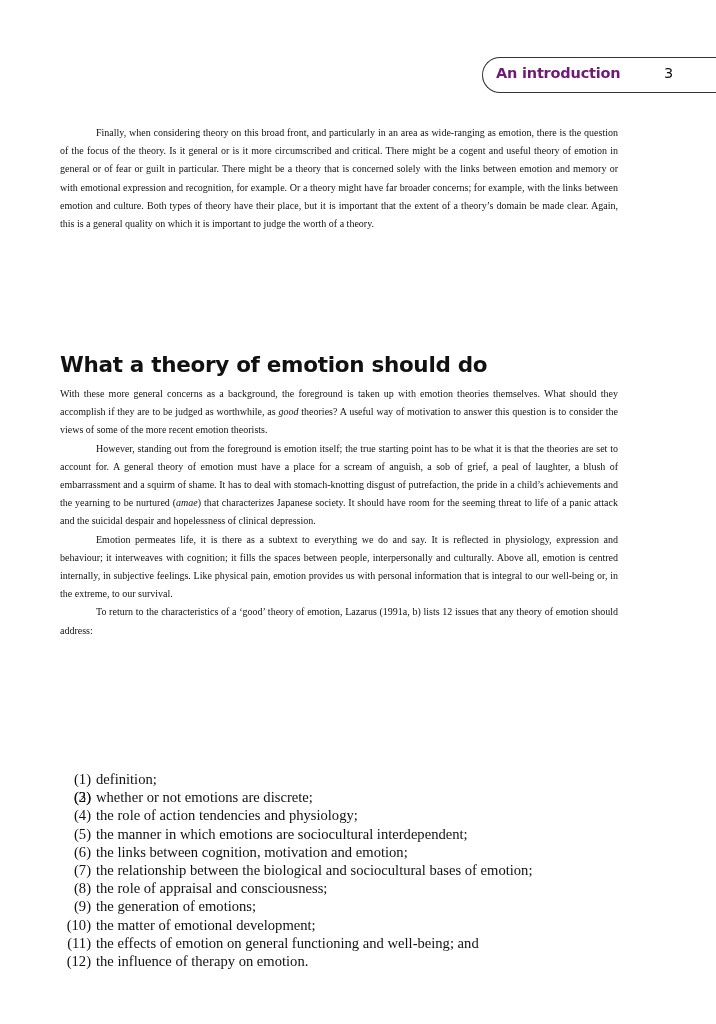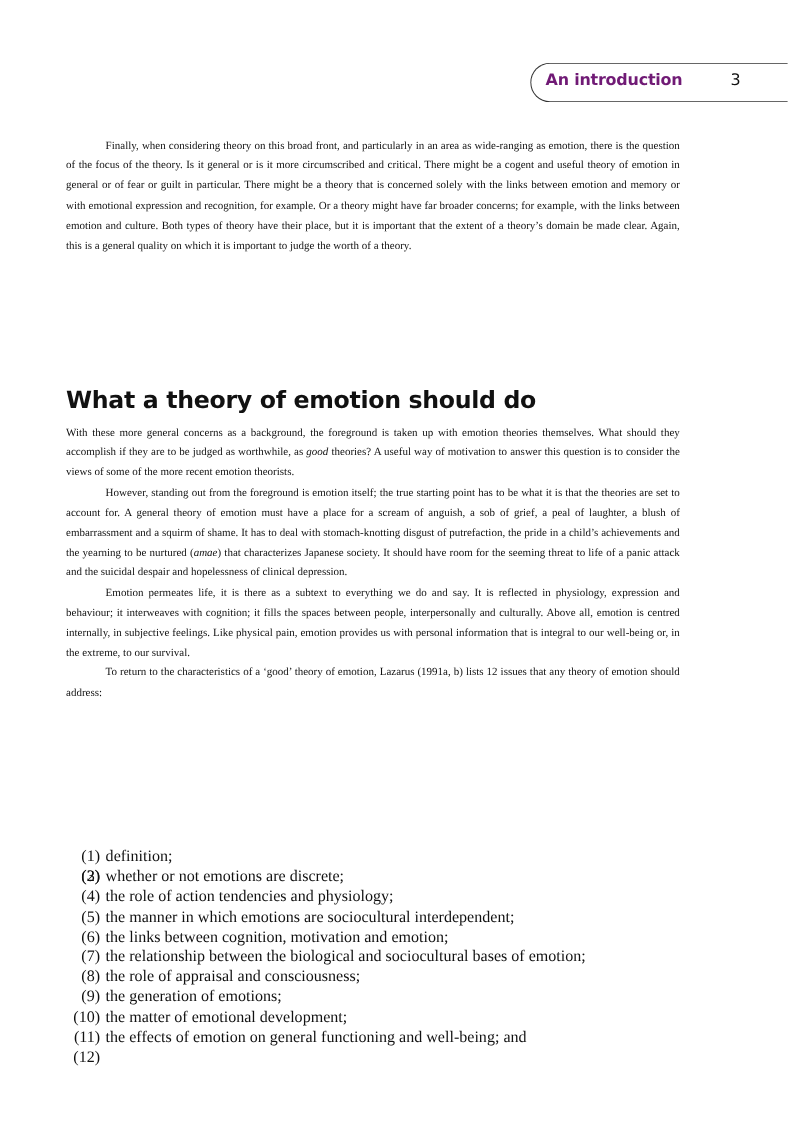--- a/index.html
+++ b/index.html
@@ -70,14 +70,14 @@
   <li><span class="num">(2)</span></li>
   <li><span class="num">(3)</span><span>whether or not emotions are discrete;</span></li>
   <li><span class="num">(4)</span><span>the role of action tendencies and physiology;</span></li>
   <li><span class="num">(5)</span><span>the manner in which emotions are sociocultural interdependent;</span></li>
   <li><span class="num">(6)</span><span>the links between cognition, motivation and emotion;</span></li>
   <li><span class="num">(7)</span><span>the relationship between the biological and sociocultural bases of emotion;</span></li>
   <li><span class="num">(8)</span><span>the role of appraisal and consciousness;</span></li>
   <li><span class="num">(9)</span><span>the generation of emotions;</span></li>
   <li><span class="num">(10)</span><span>the matter of emotional development;</span></li>
   <li><span class="num">(11)</span><span>the effects of emotion on general functioning and well-being; and</span></li>
-  <li><span class="num">(12)</span></li>
+  <li><span class="num">(12)</span><span>the influence of therapy on emotion.</span></li>
 </ol>
 
 </body></html>

